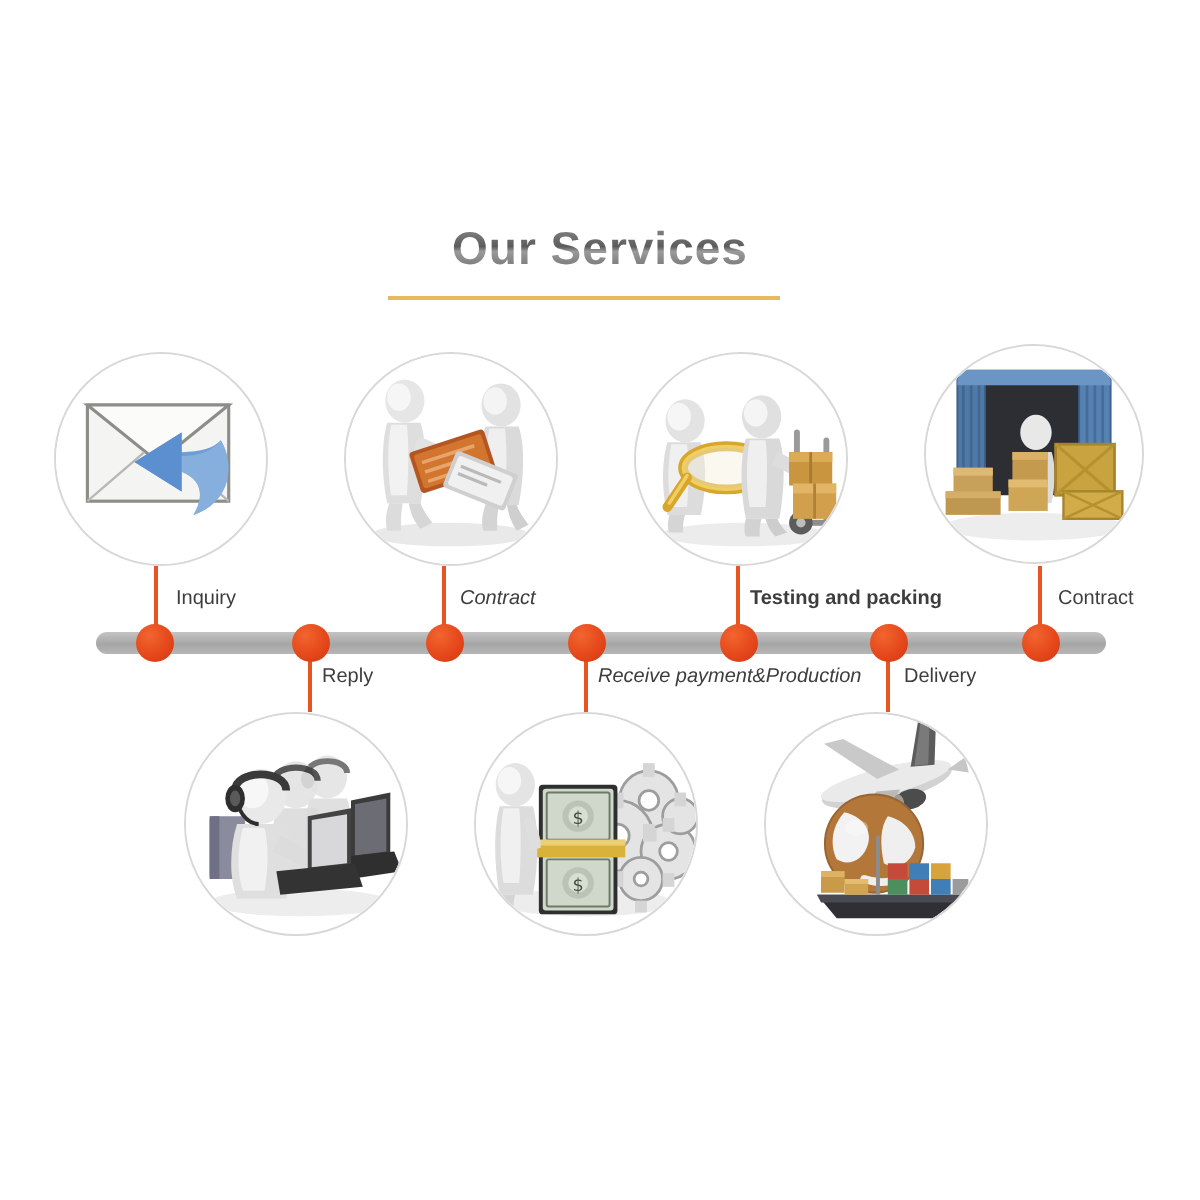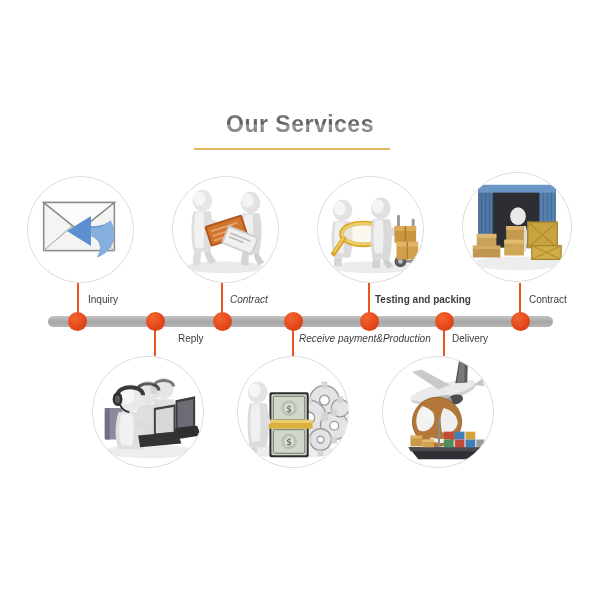--- a/index.html
+++ b/index.html
@@ -261,21 +261,21 @@
   </div>
 
   <div class="timeline-bar"></div>
 
   <div class="tl-stem" style="left:77px; top:283px; height:35px;"></div>
   <div class="tl-dot" style="left:68px; top:312px;"></div>
   <div class="tl-label" style="left:88px; top:295px;">Inquiry</div>
 
   <div class="tl-stem" style="left:154px; top:326px; height:30px;"></div>
   <div class="tl-dot" style="left:146px; top:312px;"></div>
-  <div class="tl-label" style="left:178px; top:334px;">Reply</div>
+  <div class="tl-label" style="left:161px; top:334px;">Reply</div>
 
   <div class="tl-stem" style="left:221px; top:283px; height:35px;"></div>
   <div class="tl-dot" style="left:213px; top:312px;"></div>
   <div class="tl-label" style="left:230px; top:295px;font-style:italic;">Contract</div>
 
   <div class="tl-stem" style="left:292px; top:326px; height:30px;"></div>
   <div class="tl-dot" style="left:284px; top:312px;"></div>
   <div class="tl-label" style="left:299px; top:334px;font-style:italic;">Receive payment&amp;Production</div>
 
   <div class="tl-stem" style="left:368px; top:283px; height:35px;"></div>

